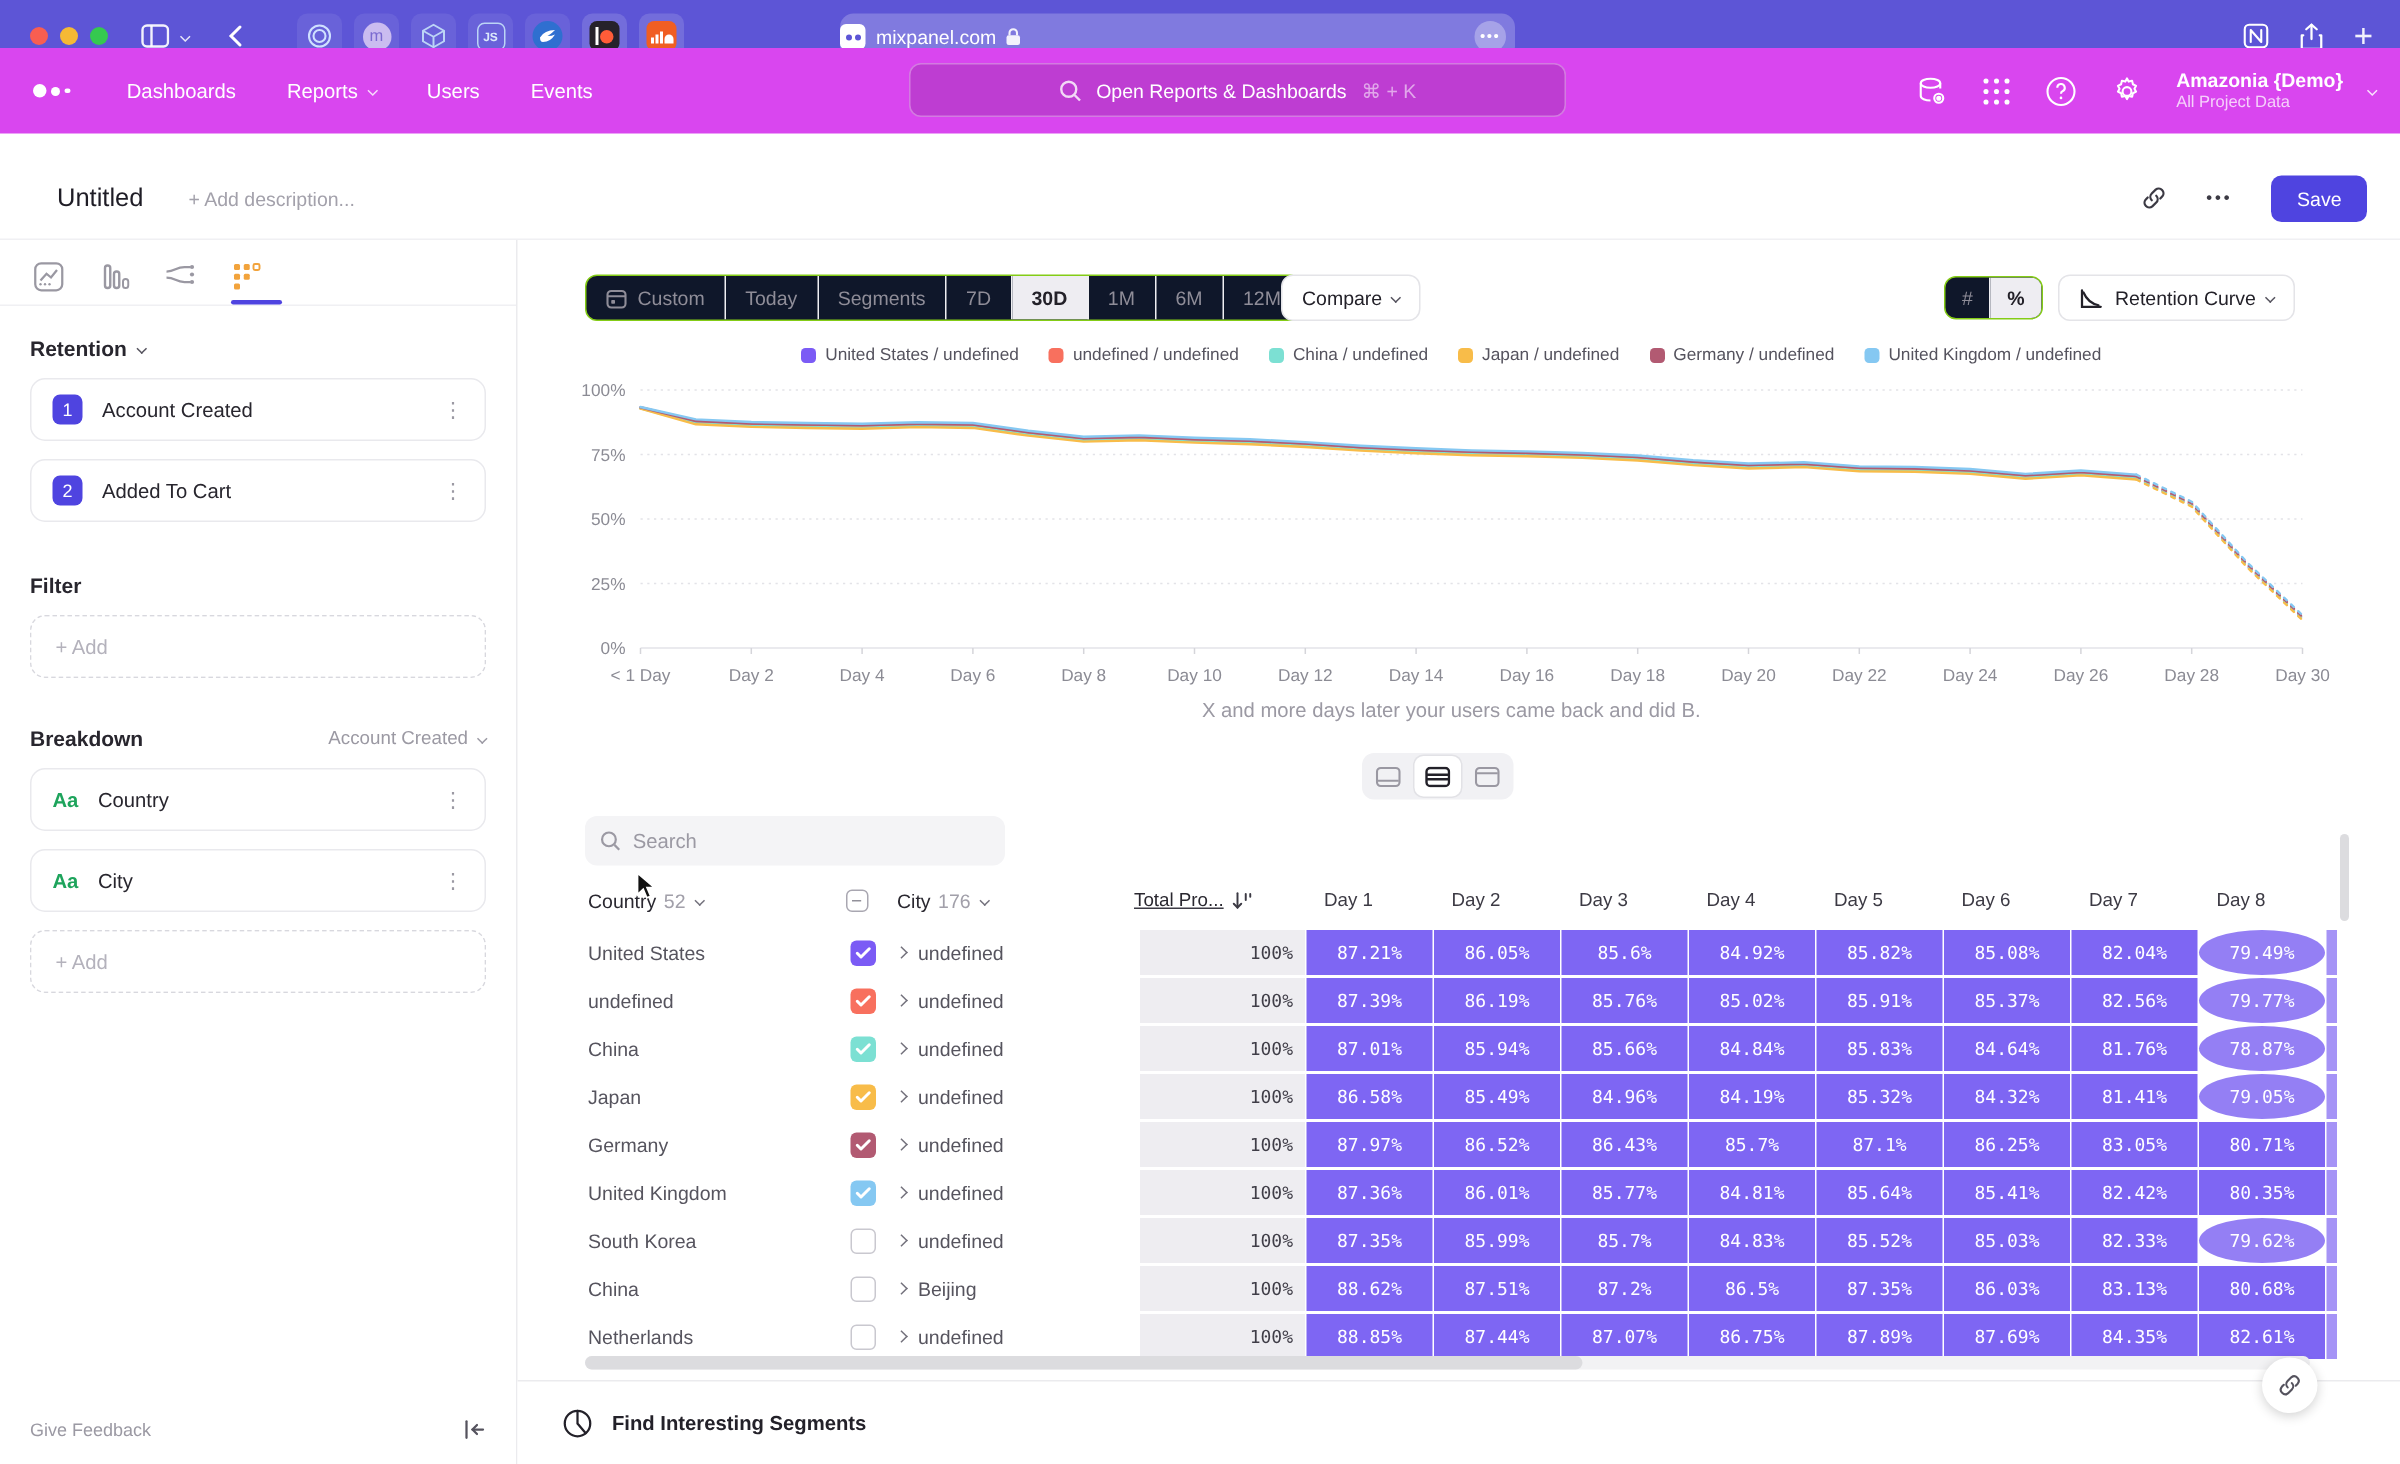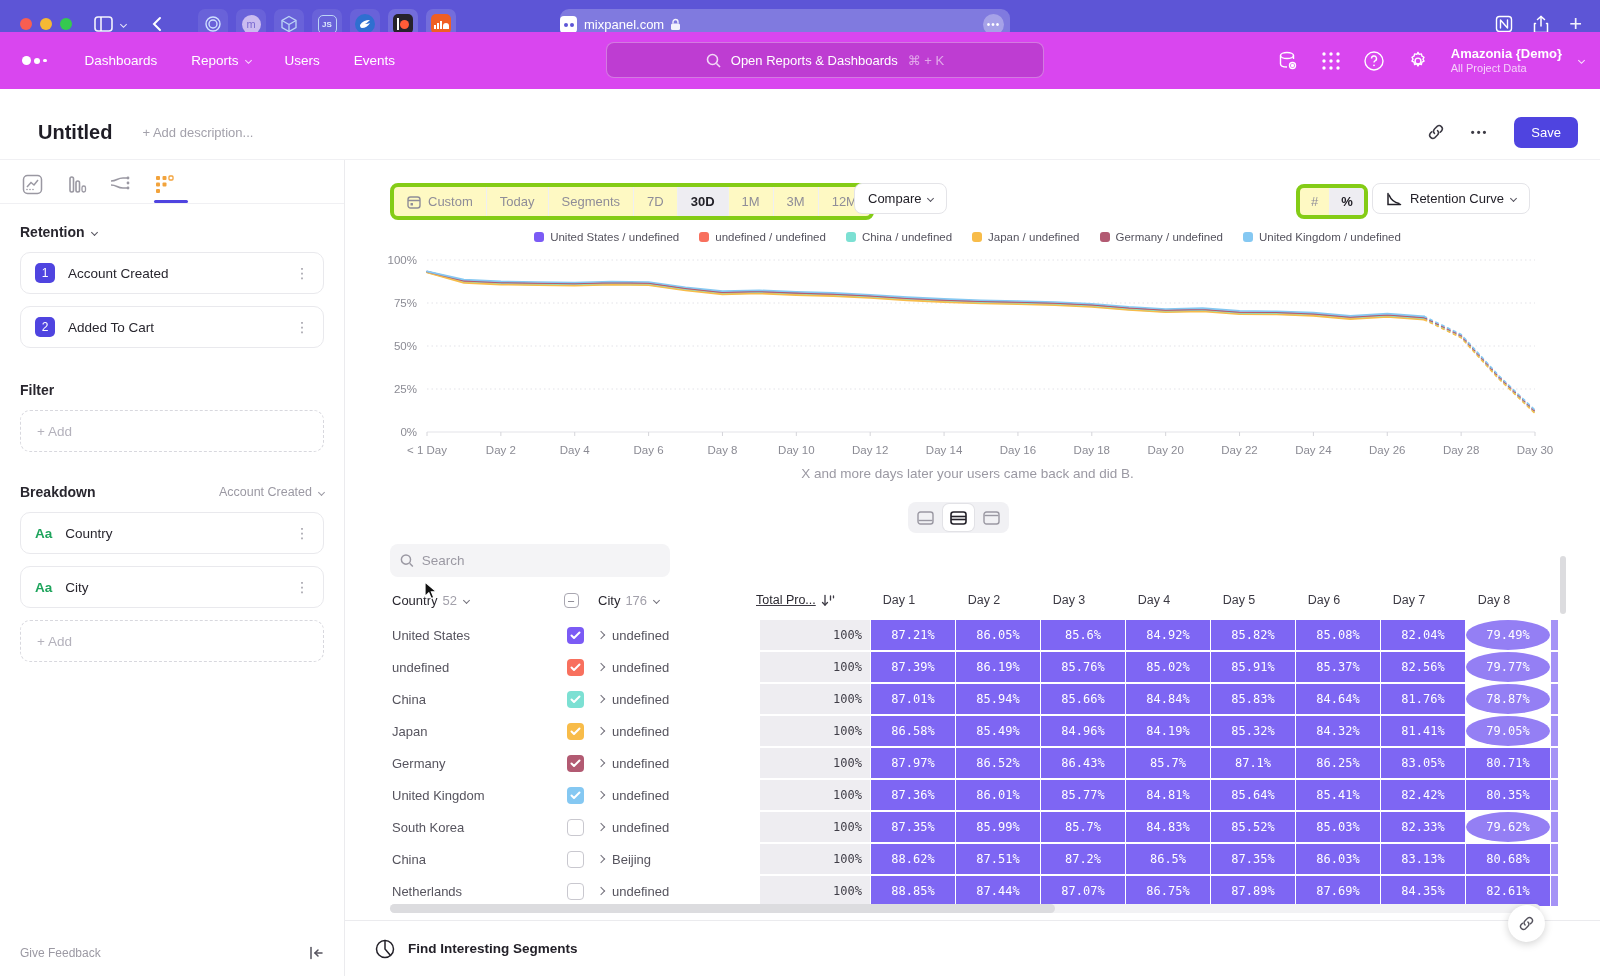--- a/index.html
+++ b/index.html
@@ -26,21 +26,21 @@
   .navitem{display:flex;align-items:center;cursor:pointer;}
   .mpsearch{position:absolute;left:562px;top:10px;width:438px;height:36px;border:1px solid rgba(255,255,255,.32);background:rgba(0,0,0,.12);border-radius:8px;display:flex;align-items:center;justify-content:center;gap:10px;font-size:13px;color:#fff;margin-left:44px;}
   .mpsearch .kbd{color:rgba(255,255,255,.55);}
   .mpnav-right{position:absolute;right:16px;top:0;height:57px;display:flex;align-items:center;gap:22px;}
   .proj{text-align:left;line-height:1.25;}
   .proj .p1{font-weight:bold;font-size:13px;}
   .proj .p2{font-size:11px;color:rgba(255,255,255,.75);}
 
   
   .titlebar{position:absolute;left:0;top:105px;width:1600px;height:55px;background:#fff;display:flex;align-items:center;border-bottom:1px solid #f0f0f3;}
-  .doc-title{margin-left:38px;font-size:20px;font-weight:700;color:#1f1d26;}
+  .doc-title{margin-left:38px;font-size:17px;font-weight:400;color:#1f1d26;}
   .doc-desc{margin-left:30px;font-size:13px;color:#a3a1ab;}
   .title-actions{position:absolute;right:22px;display:flex;align-items:center;gap:26px;}
   .save-btn{background:#4f44e0;color:#fff;font-size:13px;border:none;border-radius:7px;padding:8px 17px;cursor:pointer;}
   .dots3{color:#3c3a44;font-size:11px;letter-spacing:2px;font-weight:bold;}
 
   
   .sidebar{position:absolute;left:0;top:160px;width:345px;height:816px;background:#fff;border-right:1px solid #ebebee;}
   .sb-row1{padding:16px 20px 12px;font-size:13px;color:#6e6c78;border-bottom:1px solid #f0f0f3;}
   .sb-row1 b{color:#28262e;font-weight:600;margin-left:5px;}
   .sb-tabs{display:flex;gap:20px;padding:12px 20px 0;border-bottom:1px solid #f0f0f3;height:44px;position:relative;}
@@ -52,21 +52,21 @@
   .sb-badge{width:20px;height:20px;border-radius:5px;background:#4f44e0;color:#fff;font-size:12px;display:flex;align-items:center;justify-content:center;margin-right:13px;}
   .sb-card .lbl{font-size:13.5px;color:#28262e;flex:1;}
   .kebab{color:#9b99a3;font-size:14px;cursor:pointer;}
   .sb-dashed{border:1px dashed #d8d8de;border-radius:10px;height:42px;display:flex;align-items:center;padding:0 16px;margin-top:12px;color:#b4b2bc;font-size:13.5px;cursor:pointer;}
   .aa{color:#1ea45c;font-weight:700;font-size:13.5px;margin-right:13px;}
   .sb-right-lbl{font-size:12.5px;color:#9b99a3;font-weight:400;display:flex;align-items:center;}
   .sb-footer{position:absolute;left:0;bottom:0;width:100%;height:46px;display:flex;align-items:center;justify-content:space-between;padding:0 20px;}
   .feedback{font-size:12px;color:#9b99a3;}
 
   
-  .seg{position:absolute;display:flex;border:4px solid #84cc16;border-radius:8px;background:#fef9c3;overflow:hidden;}
+  .seg{position:absolute;display:flex;border:1px solid #84cc16;border-radius:8px;background:#0f172a;overflow:hidden;}
   .seg .opt{padding:7px 13px;font-size:13px;color:#8f8d98;border-right:1px solid #efeff2;cursor:pointer;display:flex;align-items:center;gap:7px;white-space:nowrap;}
   .seg .opt:last-child{border-right:none;}
   .seg .opt.active{background:#eeedf2;color:#232129;font-weight:700;}
   .btn-outline{position:absolute;border:1px solid #e4e4e8;border-radius:8px;background:#fff;padding:7px 13px;font-size:13px;color:#232129;display:flex;align-items:center;cursor:pointer;white-space:nowrap;}
 
   
   .legend{position:absolute;left:375px;top:231px;width:1185px;display:flex;justify-content:center;gap:20px;}
   .leg-item{display:flex;align-items:center;gap:6px;font-size:11.5px;color:#55535e;}
   .leg-sw{width:10px;height:10px;border-radius:3px;}
   .chart-wrap{position:absolute;left:375px;top:250px;width:1185px;height:212px;}
@@ -420,21 +420,21 @@
     <span class="opt">
       <span>7D</span>
     </span>
     <span class="opt active">
       <span>30D</span>
     </span>
     <span class="opt">
       <span>1M</span>
     </span>
     <span class="opt">
-      <span>3M</span>
+      <span>6M</span>
     </span>
     <span class="opt">
       <span>12M</span>
     </span>
   </div>
 <div class="btn-outline" style="left:854px;top:183px;">
   <span>Compare</span>
     <span class="chev sm" style="color:#55535e"></span>
 </div>
 <div class="seg" style="left:1296px;top:184px;" id="format-seg">

